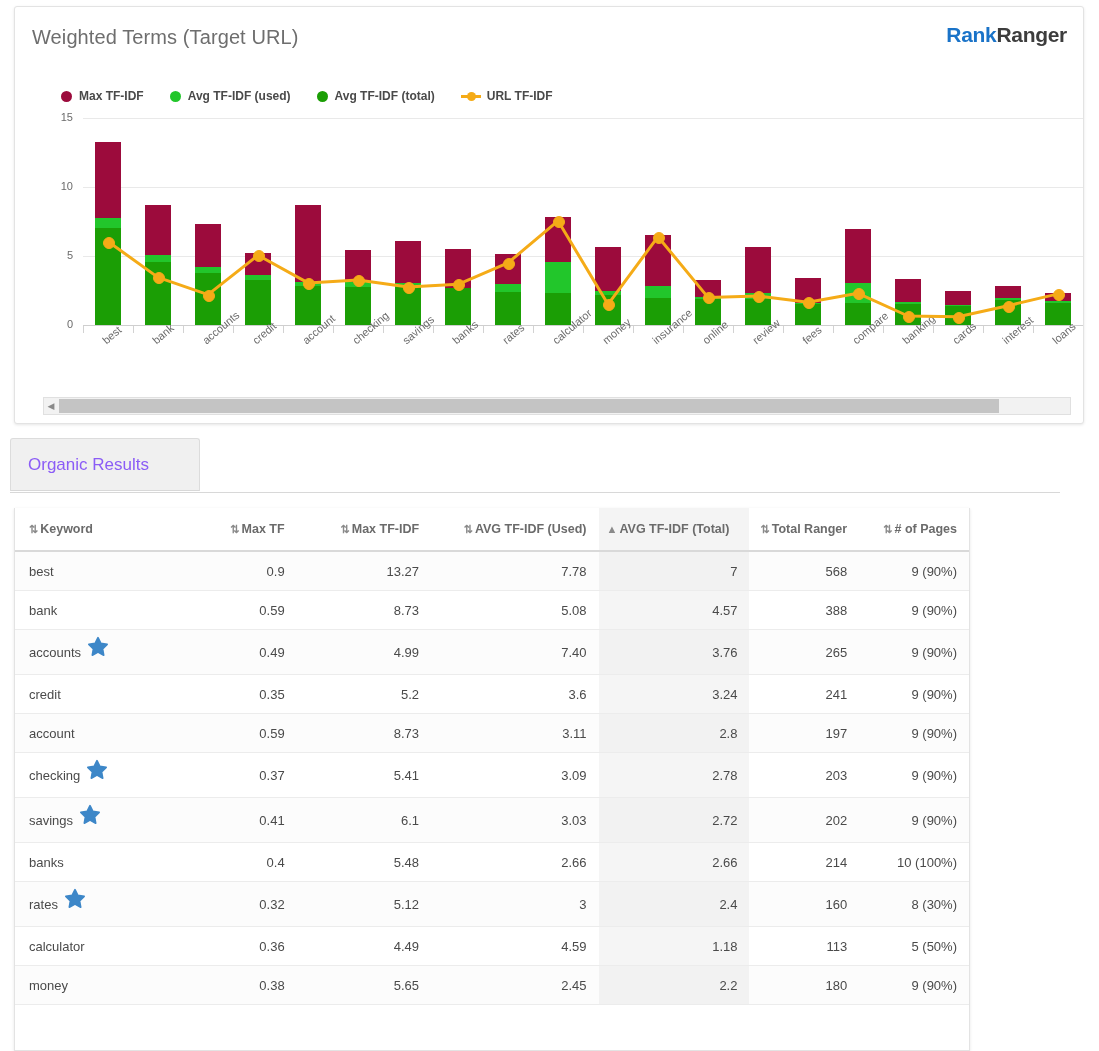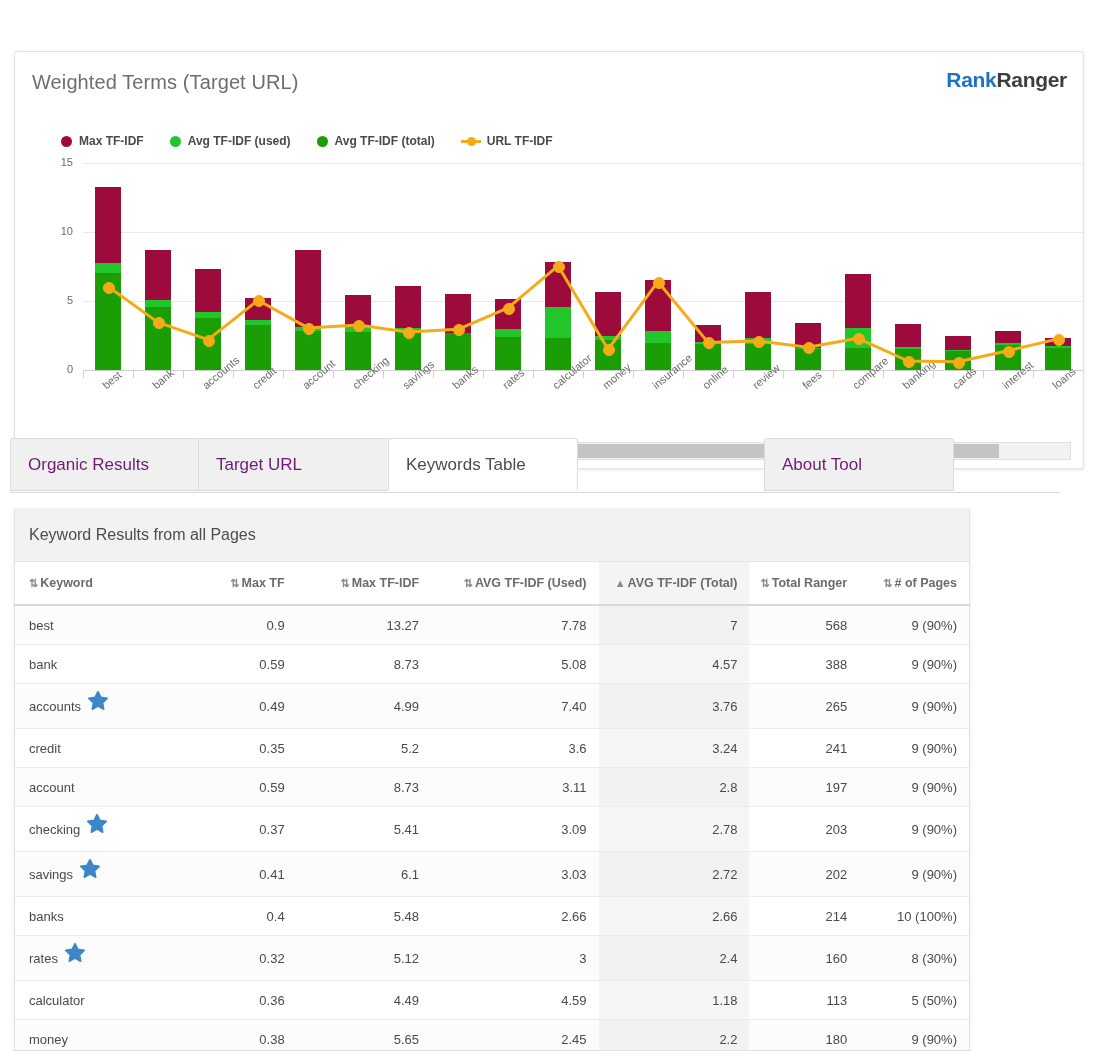--- a/index.html
+++ b/index.html
@@ -13,21 +13,20 @@
 
   
   .chart-panel {
     position: absolute; left: 14px; top: 6px;
     width: 1070px; height: 418px;
     background: #ffffff;
     border: 1px solid #e3e3e3;
     border-radius: 3px;
     box-shadow: 0 1px 3px rgba(0,0,0,0.10);
     box-sizing: border-box;
-    margin-top: 45px;
   }
   .chart-title {
     position: absolute; left: 17px; top: 19px;
     font-size: 20px; color: #6e6e6e; font-weight: 400;
     letter-spacing: 0.1px;
   }
   .brand {
     position: absolute; right: 16px; top: 16px;
     font-size: 21px; font-weight: bold; letter-spacing: -0.3px;
   }
@@ -98,21 +97,21 @@
     position:absolute; left:0; bottom:0; width:1050px; height:1px; background:#d8d8d8;
   }
   .tab {
     position:absolute; top:0; height:53px;
     background:#f0f0f0;
     border:1px solid #dcdcdc;
     border-bottom:1px solid #d8d8d8;
     box-sizing:border-box;
     display:flex; align-items:center;
     padding: 0 17px;
-    font-size:17px; color:#701a75;
+    font-size:17px; color:#8b5cf6;
     border-radius: 3px 3px 0 0;
     cursor: pointer;
   }
   .tab.active {
     background:#ffffff;
     border-bottom:1px solid #ffffff;
     color:#4d4d4d;
     z-index: 5;
   }
 
@@ -374,41 +373,31 @@
       <div class="hscroll-arrow">◀</div>
       <div class="hscroll-thumb"></div>
     </div>
   </div>
 
   <div class="tabs" id="tabs">
     <div class="tabs-underline"></div>
   <div class="tab" style="left: 0px; width: 190px;">
         <span>Organic Results</span>
       </div>
-      <div class="tab" style="left: 188px; width: 192px;">
-        <span>Target URL</span>
-      </div>
-      <div class="tab active" style="left: 378px; width: 190px;">
-        <span>Keywords Table</span>
-      </div>
-      <div class="tab" style="left: 754px; width: 190px;">
-        <span>About Tool</span>
-      </div>
     </div>
 
   <div class="table-panel">
-    <div class="table-head-bar">Keyword Results from all Pages</div>
     <table class="kt">
       <thead>
         <tr id="kt-head-row">
             <th class="c-keyword" style="width: 17%;"><span class="sorticon">⇅</span><span>Keyword</span></th>
             <th style="width: 13%;"><span class="sorticon">⇅</span><span>Max TF</span></th>
             <th style="width: 15%;"><span class="sorticon">⇅</span><span>Max TF-IDF</span></th>
             <th style="width: 19%;"><span class="sorticon">⇅</span><span>AVG TF-IDF (Used)</span></th>
-            <th class=" sorted" style="width: 17%;"><span class="sorticon">▲</span><span>AVG TF-IDF (Total)</span></th>
+            <th class=" sorted" style="width: 17%; text-align: center;"><span class="sorticon">▲</span><span>AVG TF-IDF (Total)</span></th>
             <th style="width: 12%;"><span class="sorticon">⇅</span><span>Total Ranger</span></th>
             <th style="width: 12%;"><span class="sorticon">⇅</span><span># of Pages</span></th>
           </tr>
       </thead>
       <tbody id="kt-body">
           <tr>
             <td class="c-keyword"><span class="kw-text">best</span></td>
             <td>0.9</td>
             <td>13.27</td>
             <td>7.78</td>

